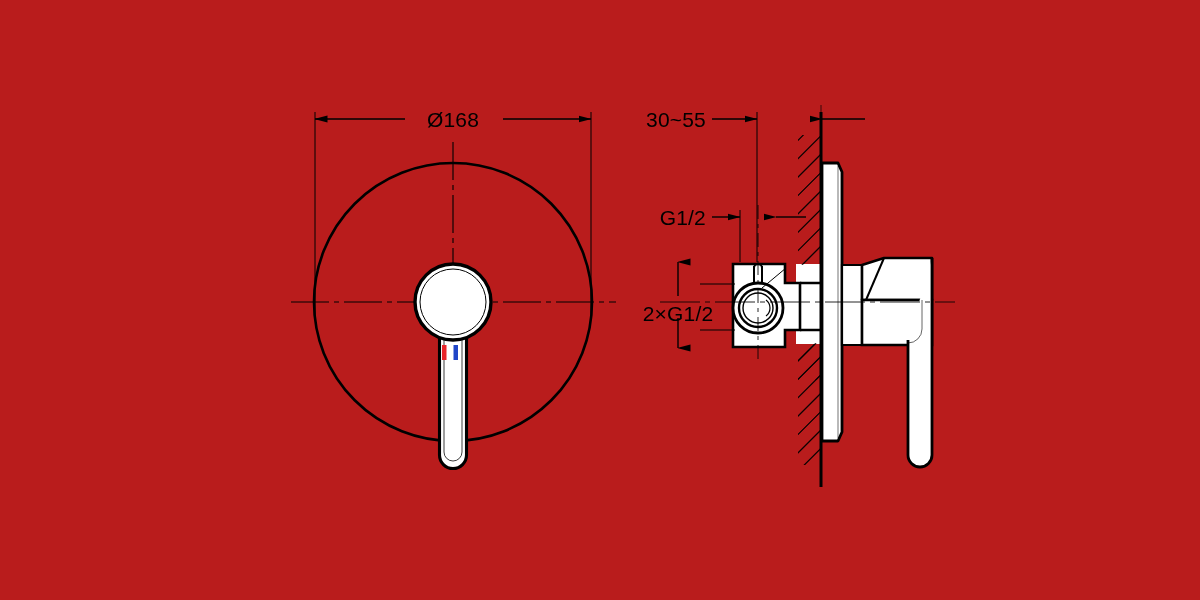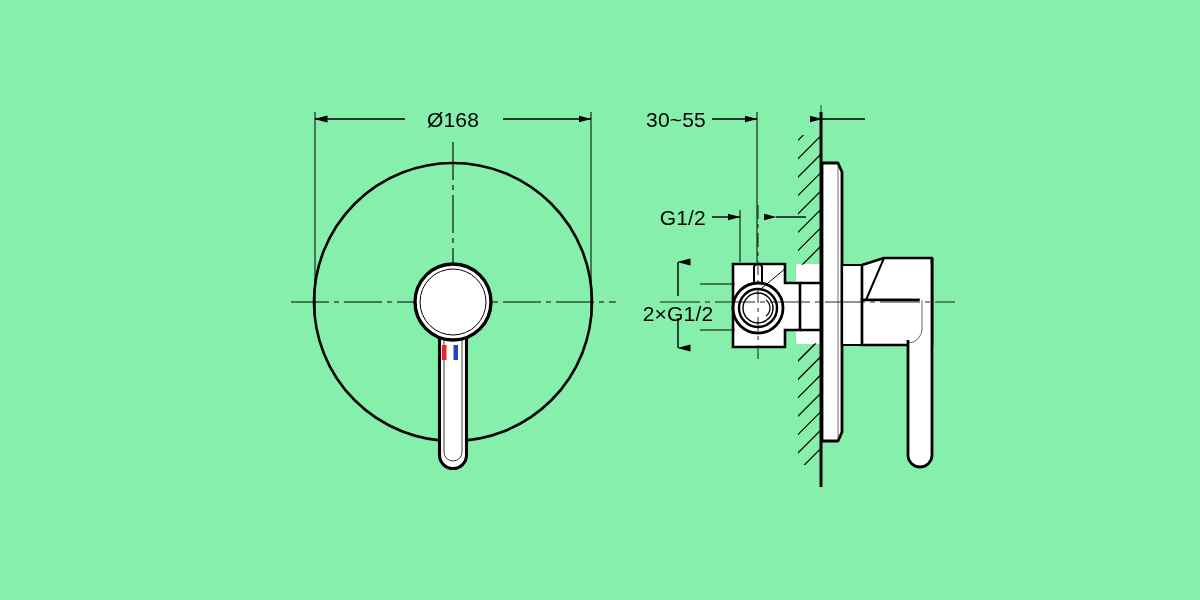--- a/index.html
+++ b/index.html
@@ -11,21 +11,21 @@
   body {
     width: 1200px;
     height: 600px;
     overflow: hidden;
     font-family: "Liberation Sans", sans-serif;
   }
   #drawing-root {
     position: relative;
     width: 1200px;
     height: 600px;
-    background: #86efac;
+    background: #b91c1c;
   }
   svg.sheet {
     display: block;
     width: 1200px;
     height: 600px;
   }
   text {
     font-family: "Liberation Sans", sans-serif;
     fill: #000000;
   }

